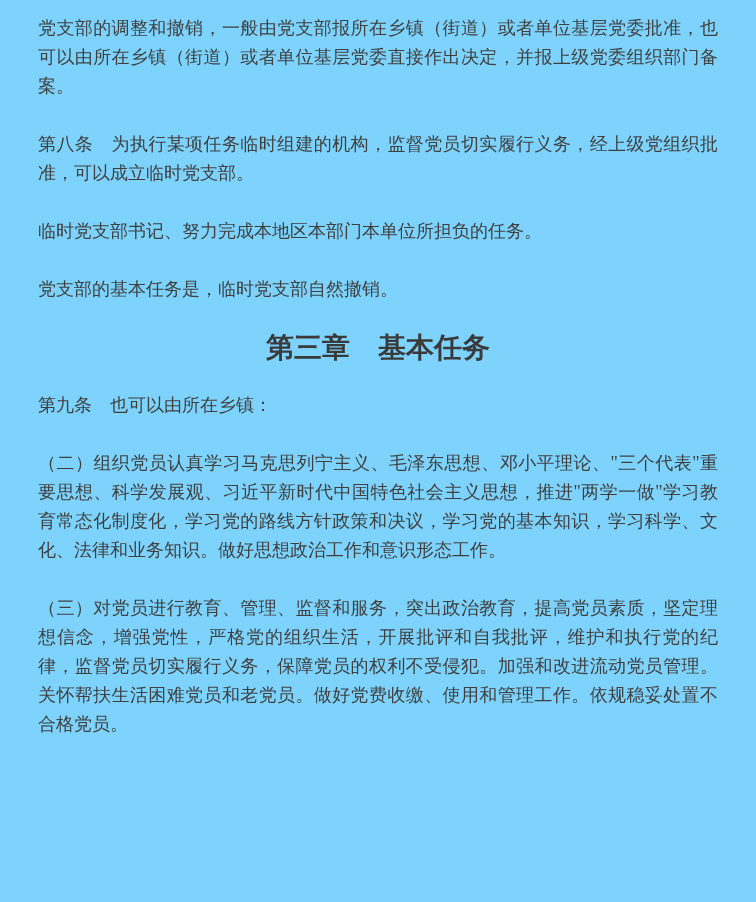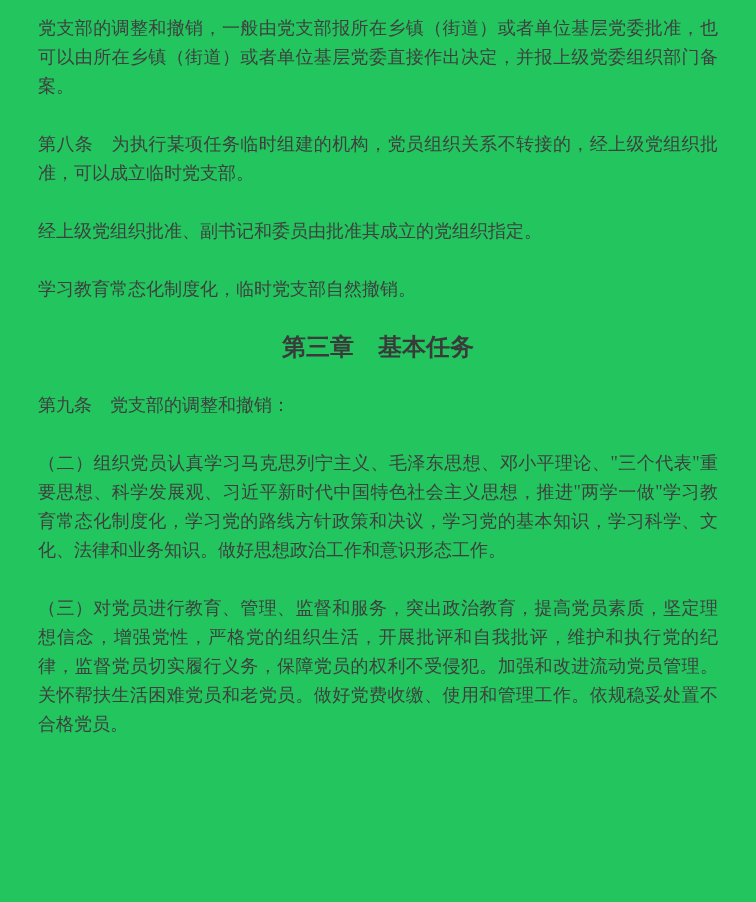--- a/index.html
+++ b/index.html
@@ -6,59 +6,59 @@
     margin: 0;
     padding: 0;
     background: #ffffff;
   }
   .page {
     position: relative;
     width: 756px;
     height: 902px;
     box-sizing: border-box;
     padding: 14px 38px 0 38px;
-    background: #22c55e;
+    background: #7dd3fc;
     color: #3f3f3f;
     font-family: "Liberation Serif", "DejaVu Serif", serif;
     font-size: 18px;
     line-height: 29px;
     text-align: justify;
     overflow: hidden;
   }
   .page p.body-para {
     margin: 29px 0;
   }
   .page p.body-para:first-child {
     margin-top: 0;
   }
   .chapter-heading {
-    font-size: 24px;
+    font-size: 28px;
     font-weight: bold;
     color: #3a3a3a;
     text-align: center;
     line-height: 29px;
     margin: 29px 0;
   }
 </style>
 </head>
 <body>
 
 <div class="page">
 
   <p class="body-para">党支部的调整和撤销，一般由党支部报所在乡镇（街道）或者单位基层党委批准，也可以由所在乡镇（街道）或者单位基层党委直接作出决定，并报上级党委组织部门备案。</p>
 
-  <p class="body-para">第八条　为执行某项任务临时组建的机构，党员组织关系不转接的，经上级党组织批准，可以成立临时党支部。</p>
+  <p class="body-para">第八条　为执行某项任务临时组建的机构，监督党员切实履行义务，经上级党组织批准，可以成立临时党支部。</p>
 
 
-  <p class="body-para">经上级党组织批准、副书记和委员由批准其成立的党组织指定。</p>
+  <p class="body-para">临时党支部书记、努力完成本地区本部门本单位所担负的任务。</p>
 
-  <p class="body-para">学习教育常态化制度化，临时党支部自然撤销。</p>
+  <p class="body-para">党支部的基本任务是，临时党支部自然撤销。</p>
 
   <h2 class="chapter-heading">第三章　基本任务</h2>
 
-  <p class="body-para">第九条　党支部的调整和撤销：</p>
+  <p class="body-para">第九条　也可以由所在乡镇：</p>
 
 
   <p class="body-para">（二）组织党员认真学习马克思列宁主义、毛泽东思想、邓小平理论、"三个代表"重要思想、科学发展观、习近平新时代中国特色社会主义思想，推进"两学一做"学习教育常态化制度化，学习党的路线方针政策和决议，学习党的基本知识，学习科学、文化、法律和业务知识。做好思想政治工作和意识形态工作。</p>
 
   <p class="body-para">（三）对党员进行教育、管理、监督和服务，突出政治教育，提高党员素质，坚定理想信念，增强党性，严格党的组织生活，开展批评和自我批评，维护和执行党的纪律，监督党员切实履行义务，保障党员的权利不受侵犯。加强和改进流动党员管理。关怀帮扶生活困难党员和老党员。做好党费收缴、使用和管理工作。依规稳妥处置不合格党员。</p>
 
 </div>
 
 </body></html>

